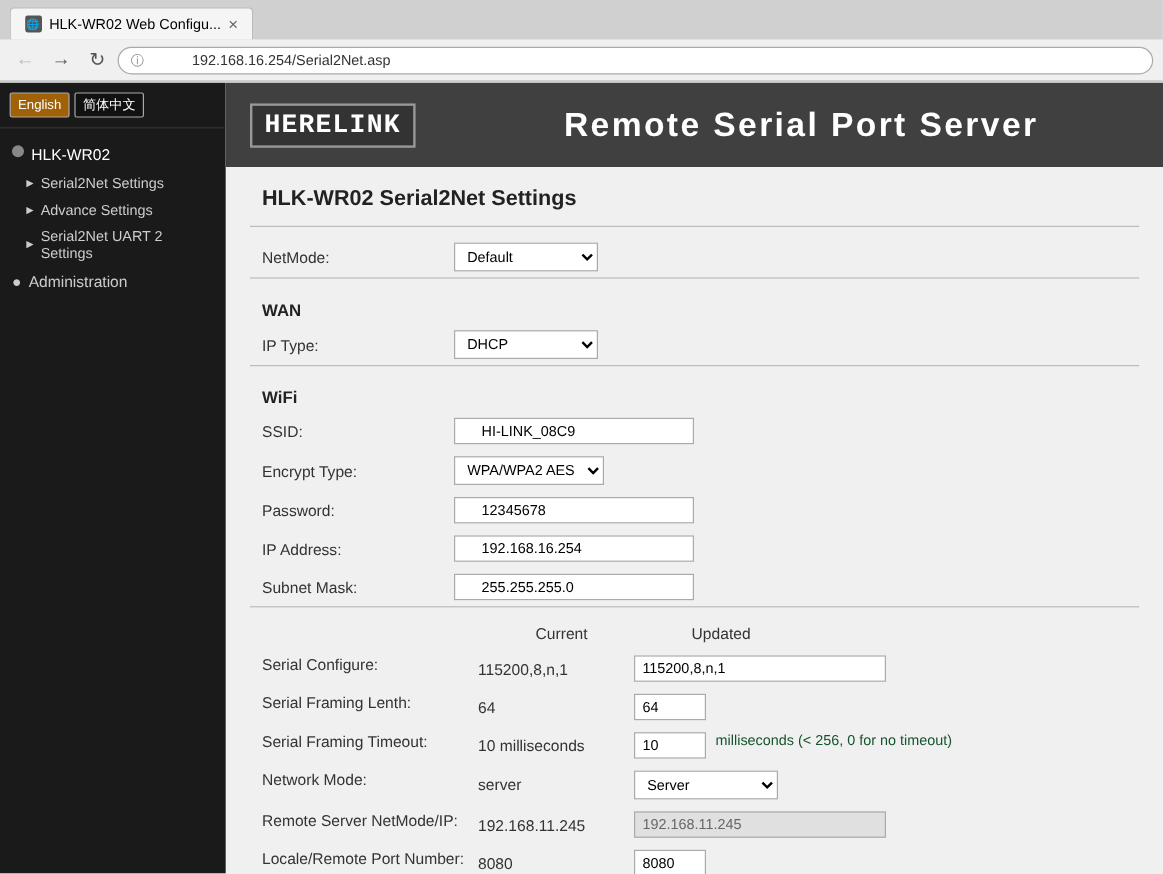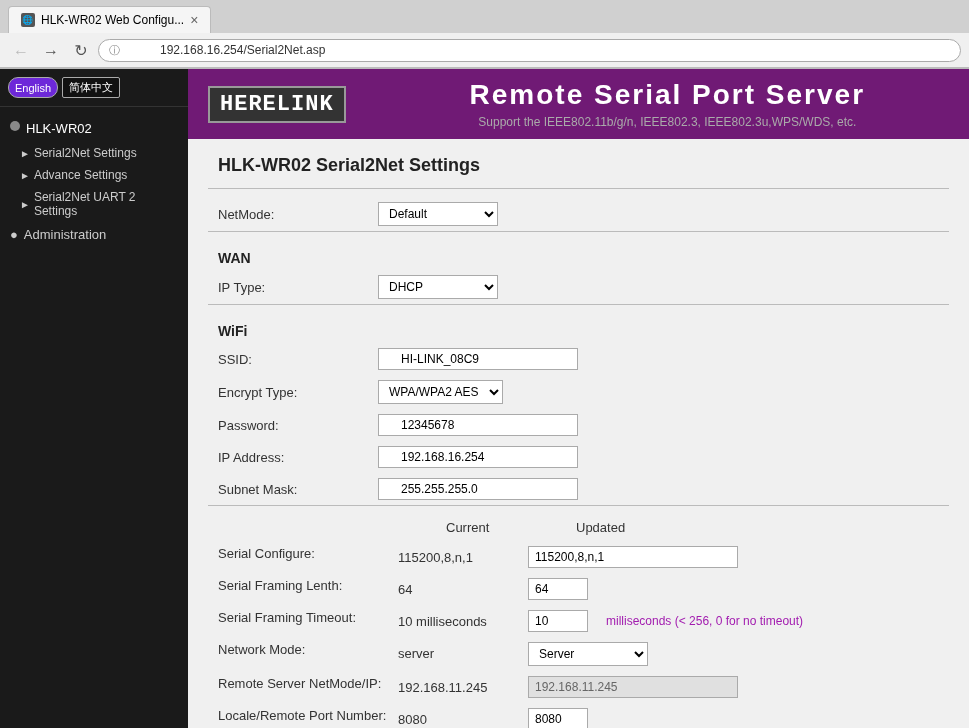--- a/index.html
+++ b/index.html
@@ -18,33 +18,33 @@
     .lock-icon { color: #888; font-size: 11px; }
     .address-text { color: #333; font-size: 12px; margin-left: 34px; }
 
     
     .page { display: flex; flex: 1; overflow: hidden; }
 
     
     .sidebar { width: 188px; background: #1a1a1a; color: white; display: flex; flex-direction: column; overflow: hidden; flex-shrink: 0; }
     .lang-bar { display: flex; gap: 4px; padding: 8px; border-bottom: 1px solid #333; }
     .lang-btn { border: 1px solid #aaa; background: #111; color: white; padding: 2px 6px; font-size: 11px; cursor: pointer; border-radius: 2px; }
-    .lang-btn.active { background: #6d28d9; border-radius: 10px; }
+    .lang-btn.active { background: #a16207; }
     .sidebar-nav { padding: 8px 0; }
     .sidebar-device { color: white; padding: 6px 10px; font-size: 13px; display: flex; align-items: flex-start; gap: 6px; }
     .sidebar-dot { width: 10px; height: 10px; background: #888; border-radius: 50%; display: inline-block; }
     .sidebar-item { color: #ccc; padding: 4px 6px 4px 20px; font-size: 12px; cursor: pointer; display: flex; align-items: center; gap: 4px; }
     .sidebar-item .arrow { font-size: 10px; }
     .sidebar-admin { color: #ccc; padding: 5px 10px; font-size: 13px; display: flex; align-items: center; gap: 6px; cursor: pointer; }
 
     
     .main-content { flex: 1; overflow-y: auto; display: flex; flex-direction: column; }
 
     
-    .header-banner { background: #701a75; padding: 8px 20px; display: flex; align-items: center; gap: 40px; min-height: 70px; }
+    .header-banner { background: #404040; padding: 8px 20px; display: flex; align-items: center; gap: 40px; min-height: 70px; }
     .logo { background: #333; border: 2px solid #999; padding: 4px 10px; }
     .logo-text { color: white; font-size: 22px; font-weight: bold; letter-spacing: 1px; font-family: 'Courier New', monospace; }
     .logo-text span { color: #fff; }
     .header-title-area { text-align: center; flex: 1; }
     .header-title { color: white; font-size: 28px; font-weight: bold; letter-spacing: 2px; font-family: Arial, sans-serif; }
     .header-subtitle { color: #aaa; font-size: 12px; margin-top: 4px; }
 
     
     .form-area { background: #f0f0f0; flex: 1; padding: 0 20px 20px 20px; }
     .form-title { font-size: 18px; font-weight: bold; color: #222; padding: 16px 0 12px 10px; }
@@ -62,23 +62,23 @@
     .serial-header { display: flex; padding: 6px 10px; }
     .serial-header-col1 { width: 180px; }
     .serial-header-col2 { width: 130px; color: #333; font-size: 13px; margin-left: 48px; }
     .serial-header-col3 { color: #333; font-size: 13px; }
 
     .serial-row { display: flex; align-items: flex-start; padding: 5px 10px; }
     .serial-row-label { width: 180px; color: #333; font-size: 13px; flex-shrink: 0; }
     .serial-row-current { width: 130px; color: #333; font-size: 13px; padding-top: 4px; }
     .serial-row-updated { flex: 1; }
 
-    .hint-text { font-size: 12px; color: #a21caf; margin-left: 4px; }
-
-    .inline-input-wrapper { display: flex; align-items: center; gap: 14px; }
+    .hint-text { font-size: 12px; color: #14532d; margin-left: 4px; }
+
+    .inline-input-wrapper { display: flex; gap: 4px; }
     input.form-input-sm { padding: 3px 6px; border: 1px solid #aaa; background: white; font-size: 12px; width: 60px; }
 
     .greyed-input { background: #e0e0e0 !important; color: #666; }
   </style>
 </head>
 <body>
 
 <div class="browser-chrome">
   <div class="tab-bar">
     <div class="tab">
@@ -130,21 +130,20 @@
   </div>
 
   <div class="main-content">
 
     <div class="header-banner">
       <div class="logo">
         <span class="logo-text">HERE<span style="color:#fff;">LINK</span></span>
       </div>
       <div class="header-title-area">
         <div class="header-title">Remote Serial Port Server</div>
-        <div class="header-subtitle">Support the IEEE802.11b/g/n, IEEE802.3, IEEE802.3u,WPS/WDS, etc.</div>
       </div>
     </div>
 
     <div class="form-area">
       <div class="form-title">HLK-WR02 Serial2Net Settings</div>
       <hr class="divider">
 
       <div class="form-row">
         <div class="form-label">NetMode:</div>
         <div class="form-control">

